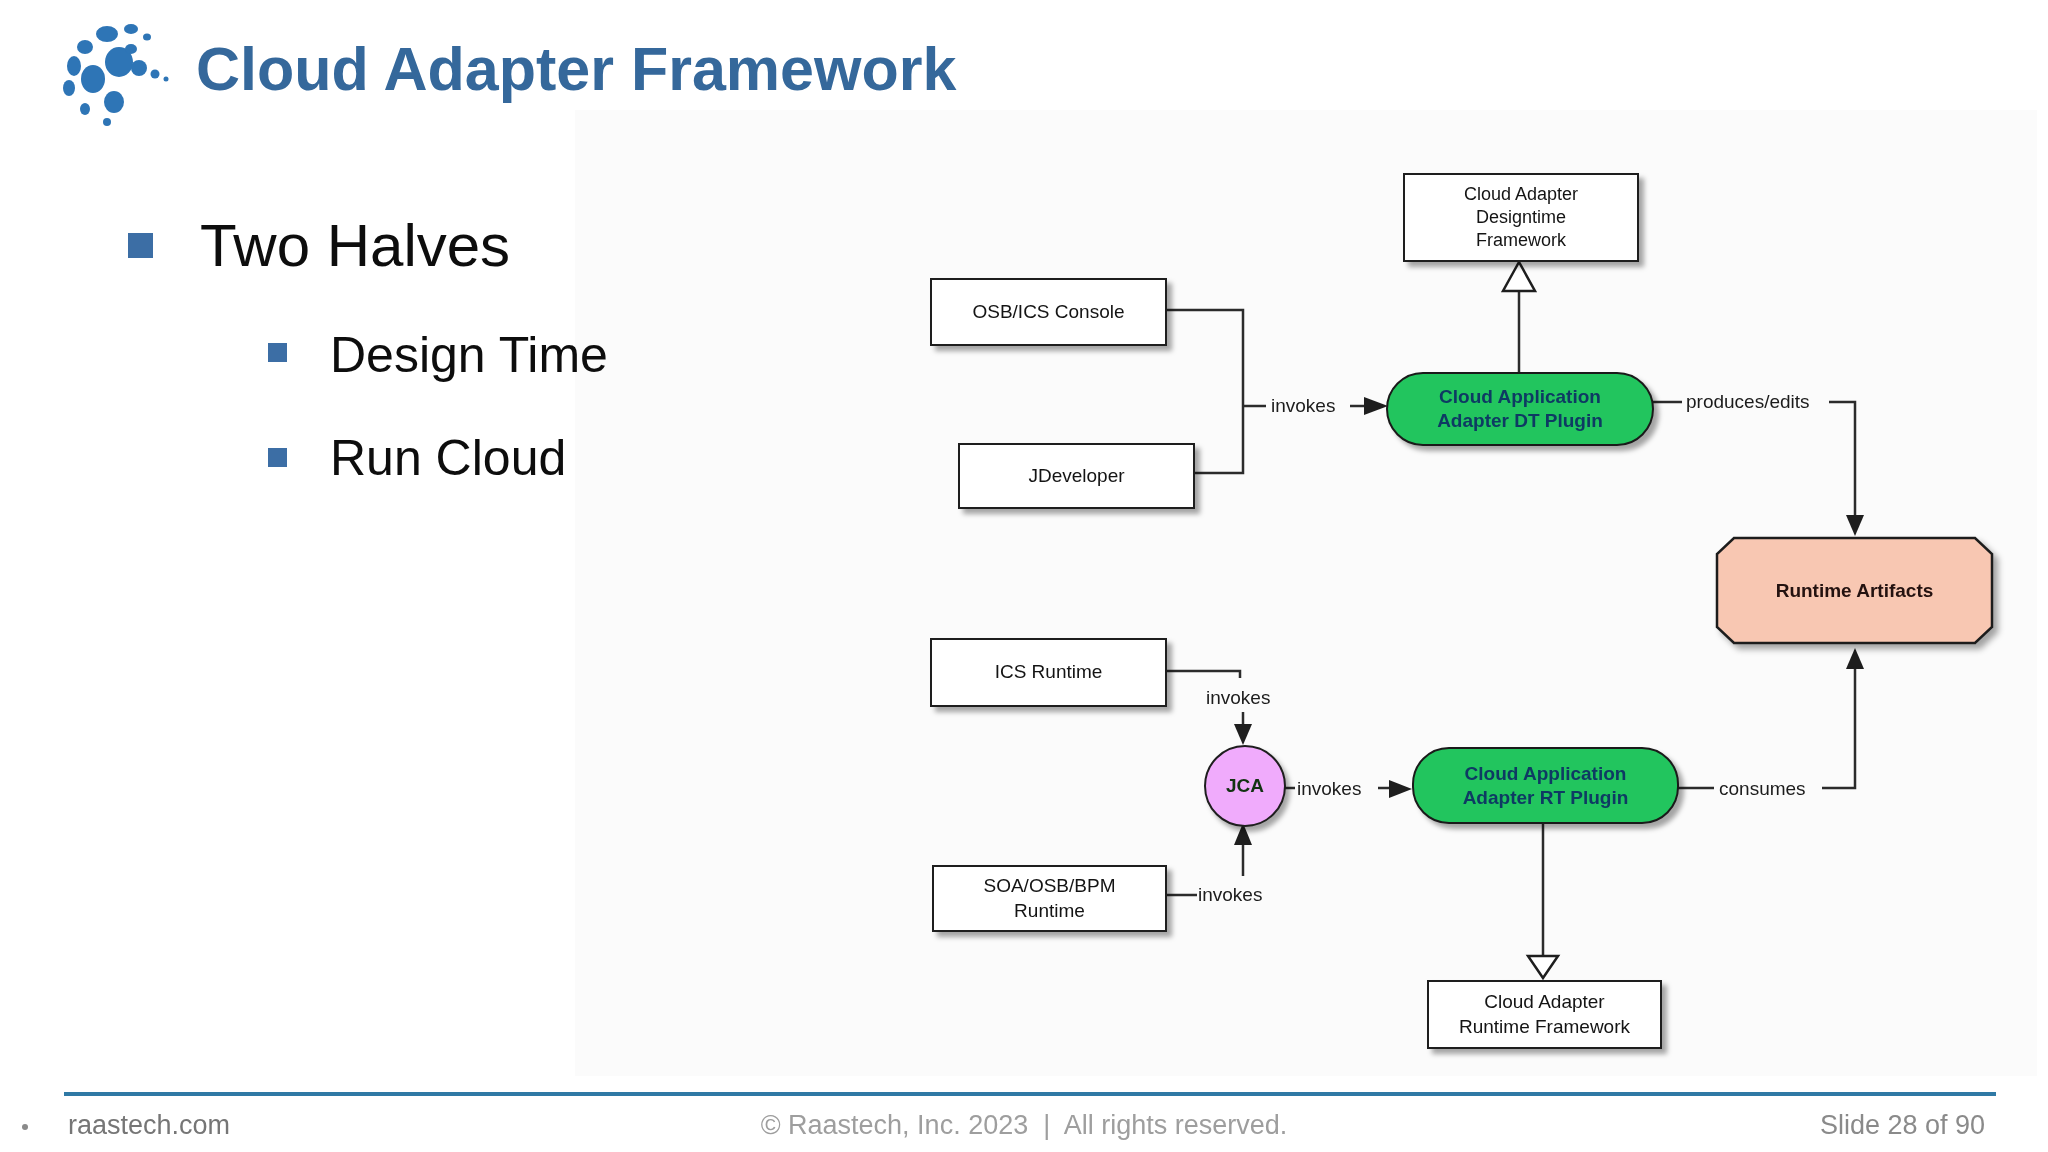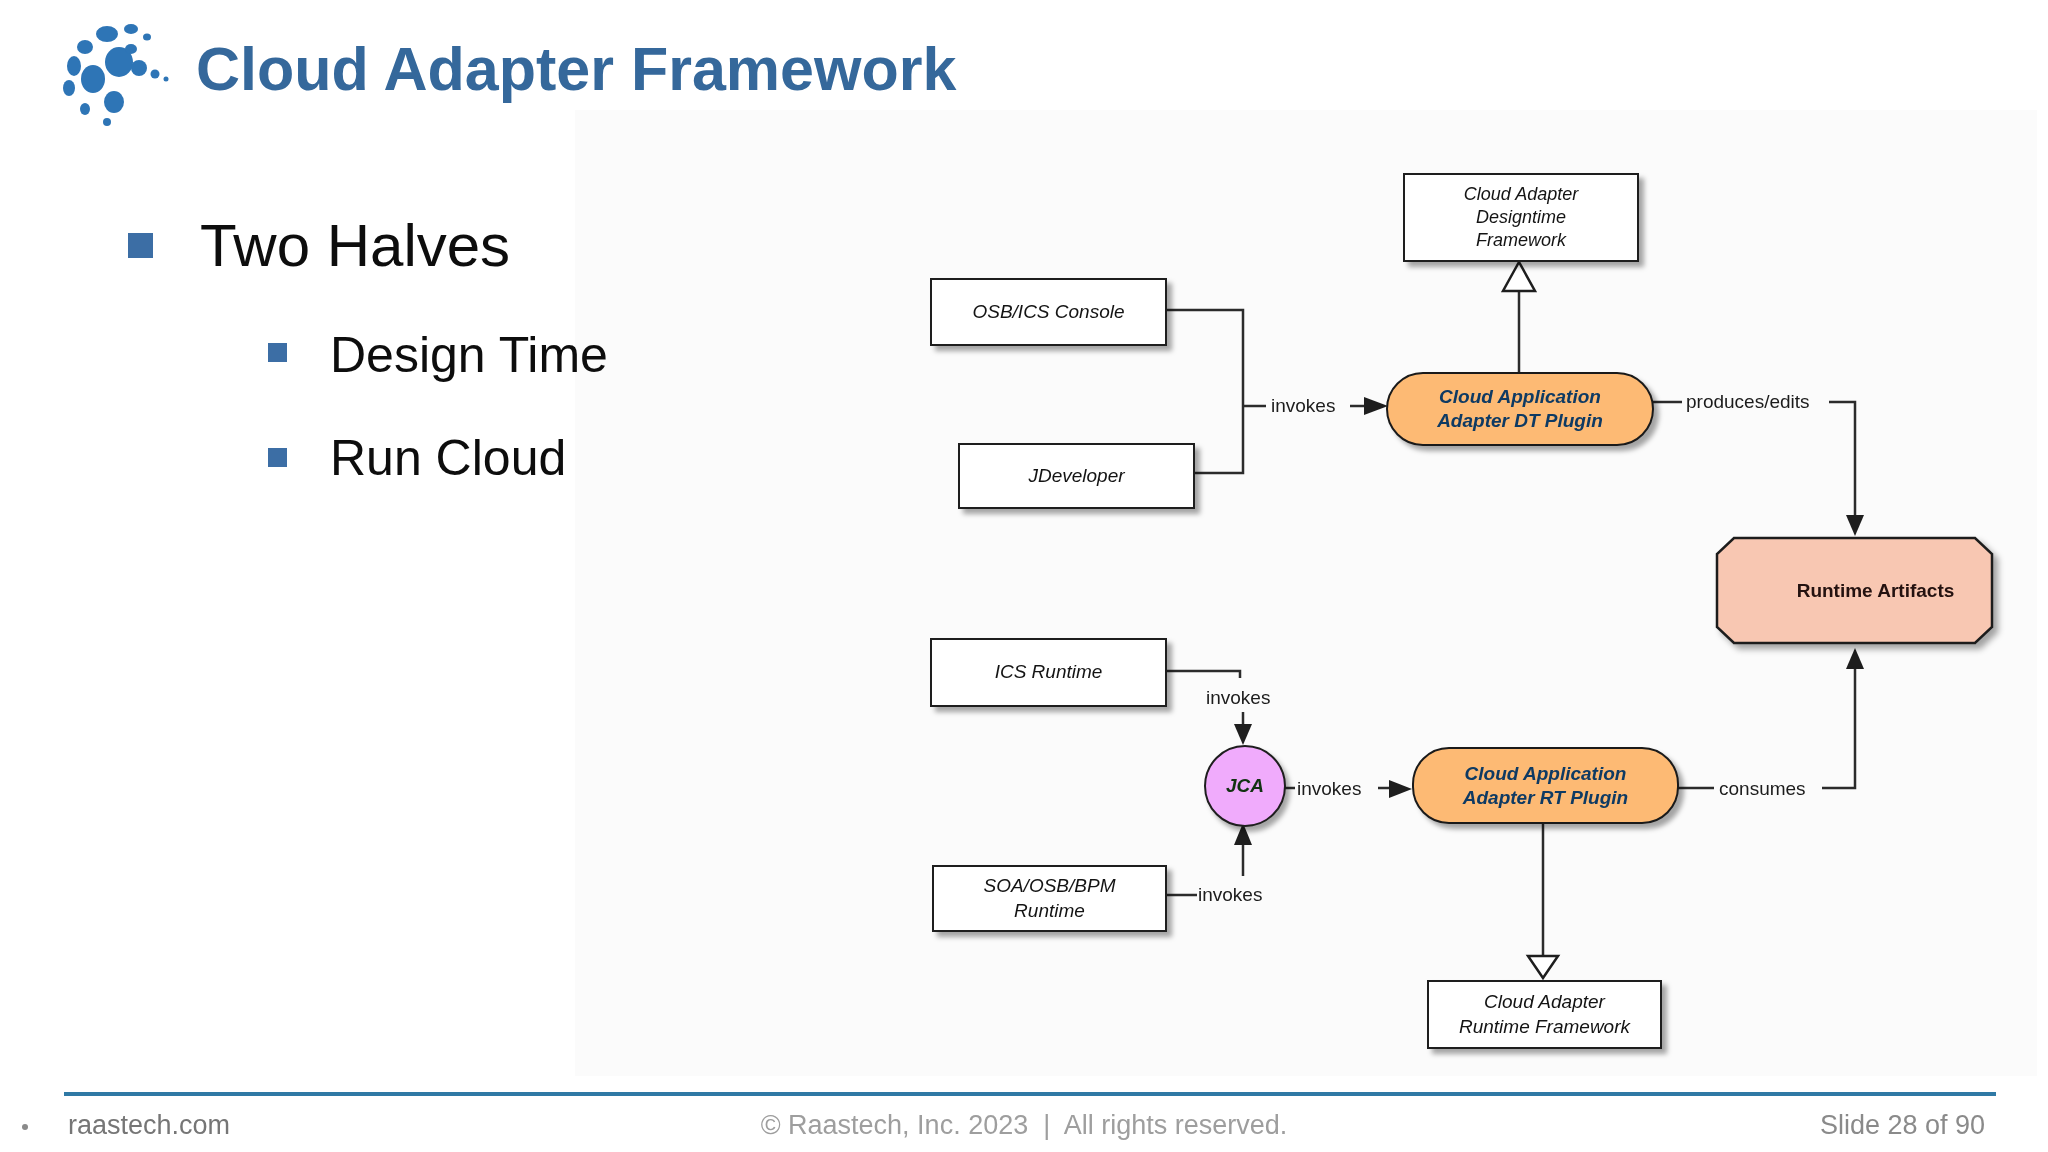--- a/index.html
+++ b/index.html
@@ -22,44 +22,44 @@
   .b3{left:268px;top:448px;width:19px;height:19px;}
   .bullet-text{color:#0d0d0d;line-height:1;}
   .t1{left:200px;top:216px;font-size:60px;}
   .t2{left:330px;top:330px;font-size:50px;}
   .t3{left:330px;top:433px;font-size:50px;}
   
   .node{
     display:flex;align-items:center;justify-content:center;text-align:center;
     border:2.5px solid #1e1e1e;background:#ffffff;color:#141414;
     font-size:19px;line-height:1.3;white-space:pre-line;
-    box-shadow:5px 5px 5px rgba(0,0,0,0.35);z-index:2;font-style:italic;
+    box-shadow:5px 5px 5px rgba(0,0,0,0.35);z-index:2;
   }
   .n-osb{left:930px;top:278px;width:233px;height:64px;}
   .n-jdev{left:958px;top:443px;width:233px;height:62px;}
   .n-ics{left:930px;top:638px;width:233px;height:65px;}
   .n-soa{left:932px;top:865px;width:231px;height:63px;}
   .n-dtf{left:1403px;top:173px;width:232px;height:85px;font-size:18px;line-height:1.28;}
   .n-rtf{left:1427px;top:980px;width:231px;height:65px;}
   .pill{
-    border-radius:37px;background:#fdba74;color:#0e3a63;font-weight:bold;
+    border-radius:37px;background:#22c55e;color:#0e3a63;font-weight:bold;
     border:2.5px solid #1a1a1a;line-height:1.25;
   }
   .n-dtp{left:1386px;top:372px;width:264px;height:70px;}
   .n-rtp{left:1412px;top:747px;width:263px;height:73px;}
   .n-jca{
     left:1204px;top:745px;width:78px;height:78px;border-radius:50%;
     background:#f0abfc;color:#123312;font-weight:bold;font-size:19px;
     box-shadow:4px 5px 5px rgba(0,0,0,0.35);
   }
   
   .artifact-text{
     left:1717px;top:537px;width:275px;height:107px;z-index:2;
     display:flex;flex-direction:column;align-items:center;justify-content:center;
-    text-align:center;font-size:19px;line-height:1.26;color:#241210;padding-left:21px;
+    text-align:center;font-size:19px;line-height:1.26;color:#241210;
   }
   .artifact-title{font-weight:bold;}
   .artifact-body{white-space:pre-line;}
   
   .edge-label{
     font-size:19px;color:#1c1c1c;line-height:1;z-index:3;white-space:nowrap;
   }
   .l-invokes-dt{left:1271px;top:396px;}
   .l-produces{left:1686px;top:392px;}
   .l-invokes-ics{left:1206px;top:688px;}

